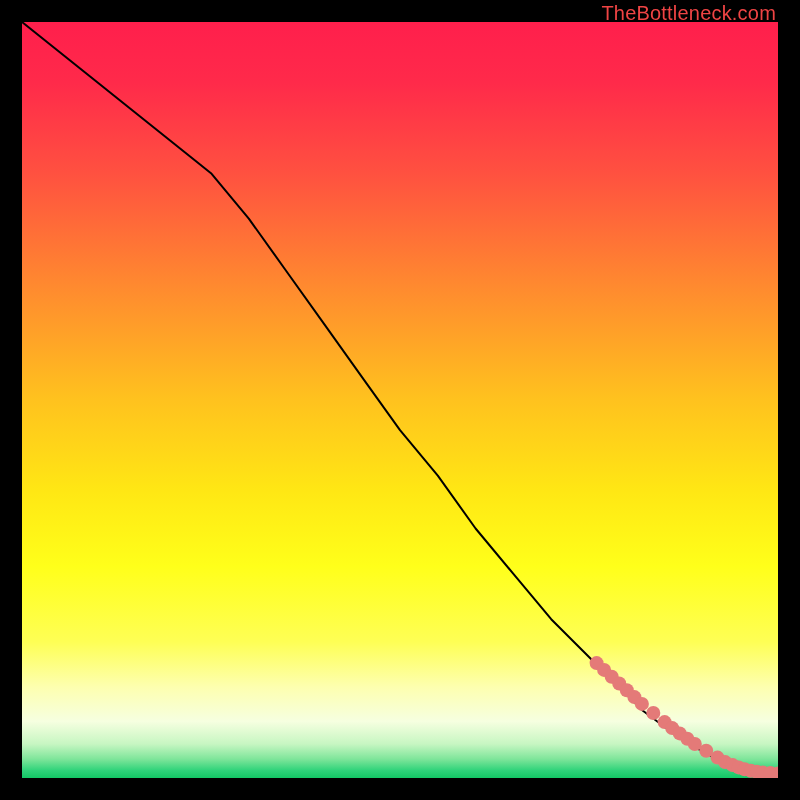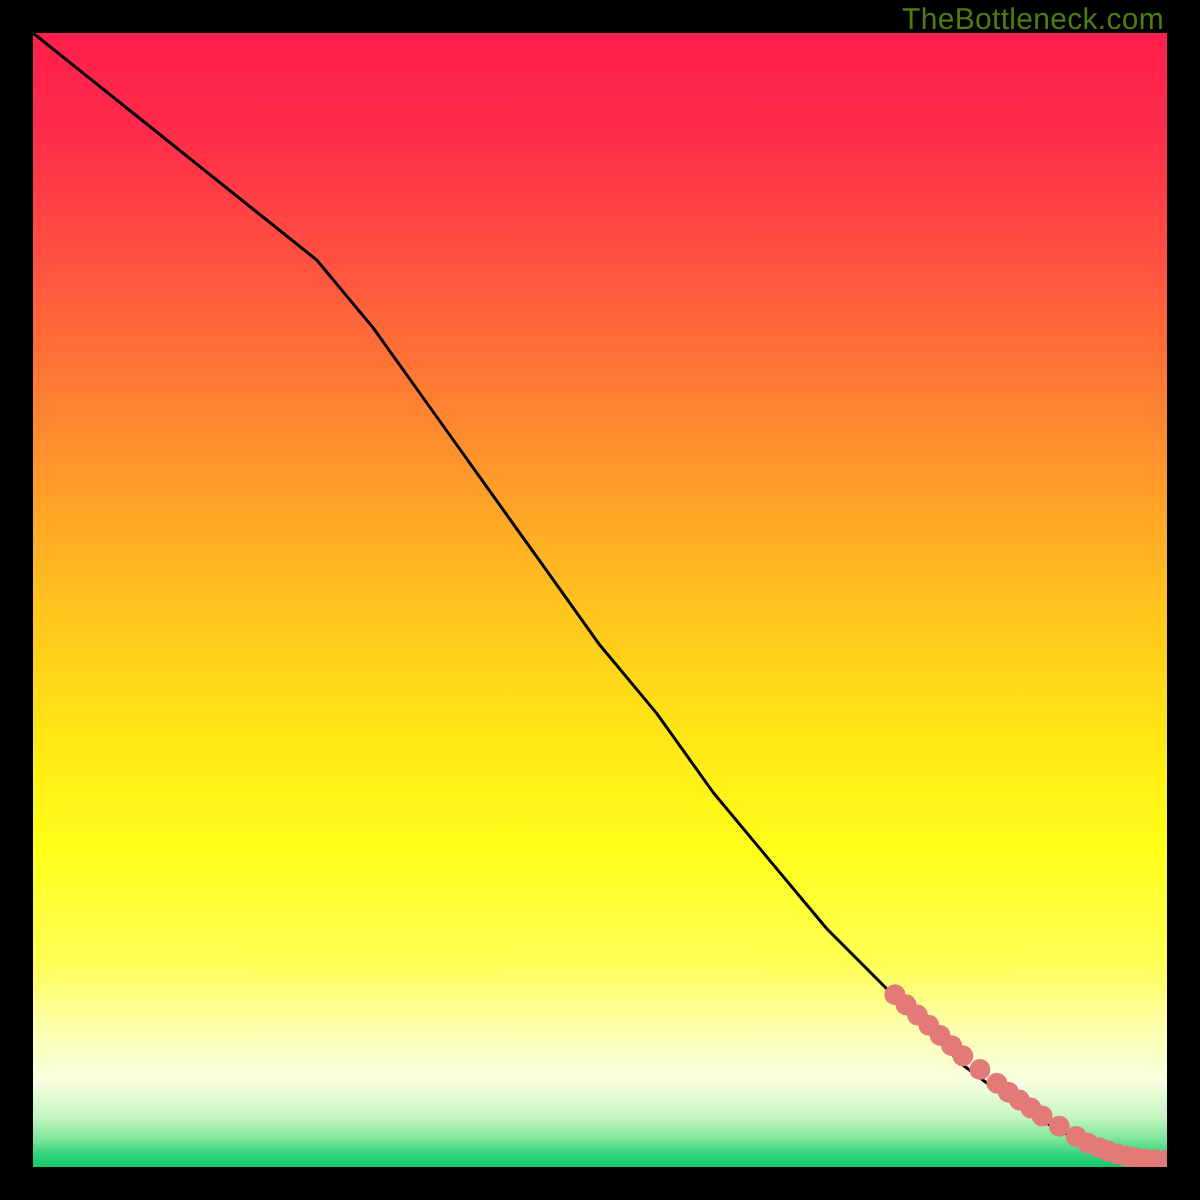--- a/index.html
+++ b/index.html
@@ -23,21 +23,21 @@
     position: absolute;
     left: 0;
     top: 0;
     width: 756px;
     height: 756px;
   }
   .watermark {
     position: absolute;
     top: 2px;
     right: 24px;
-    color: #4d7c0f;
+    color: #ef4444;
     font-size: 20px;
     font-weight: 400;
     letter-spacing: 0.2px;
   }
 </style>
 </head>
 <body>
 
 <div class="watermark">TheBottleneck.com</div>
 

